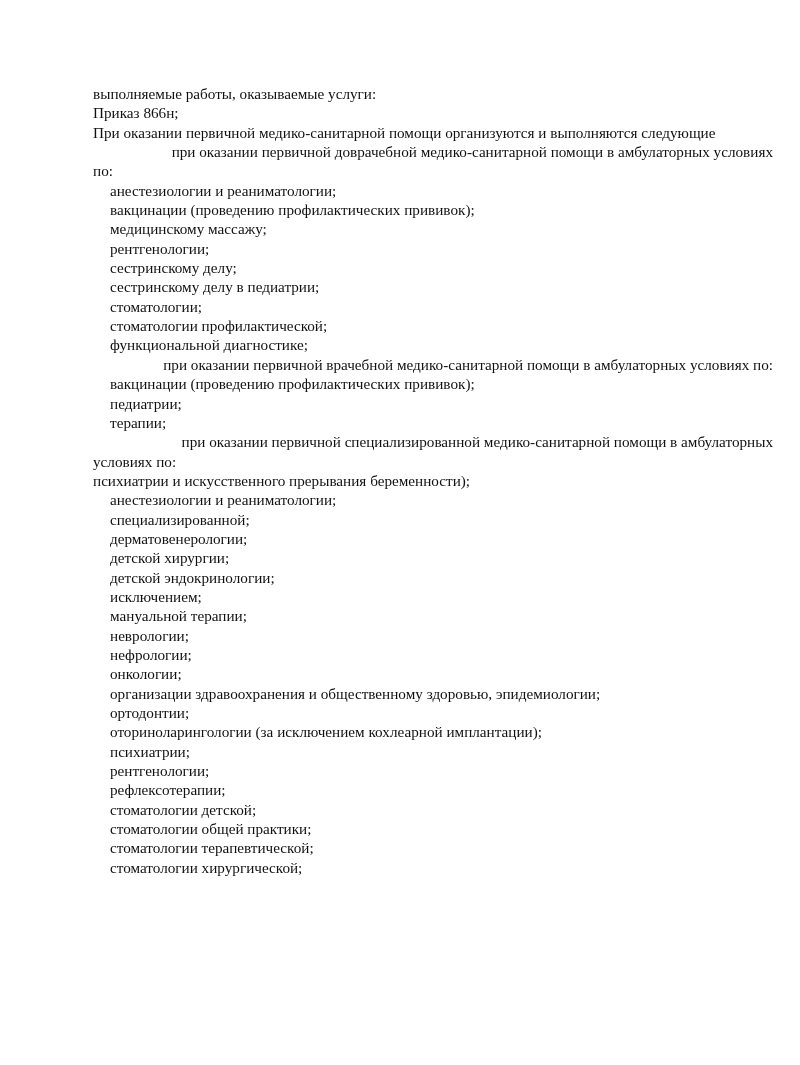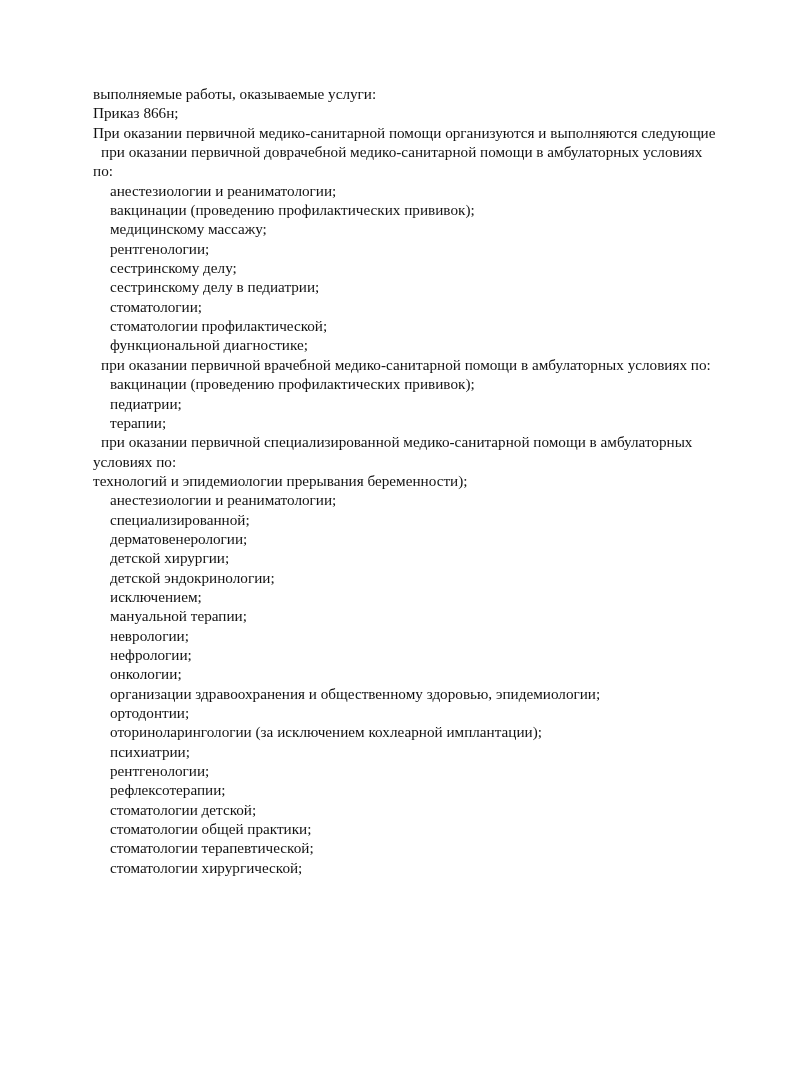--- a/index.html
+++ b/index.html
@@ -9,21 +9,21 @@
     left: 93px;
     top: 84px;
     width: 680px;
     font-family: "Liberation Serif", "DejaVu Serif", serif;
     font-size: 15.2px;
     line-height: 19.35px;
     color: #111111;
   }
   .line { white-space: pre; display: block; }
   .i0 { padding-left: 0; }
-  .i1 { padding-left: 8px; }
+  .i1 { padding-left: 8px; text-align: right; }
   .i2 { padding-left: 17px; }
 </style>
 </head>
 <body>
 
 <div class="page">
   <span class="line i0">выполняемые работы, оказываемые услуги:</span>
   <span class="line i0">Приказ 866н;</span>
   <span class="line i0">При оказании первичной медико-санитарной помощи организуются и выполняются следующие</span>
 
@@ -39,21 +39,21 @@
   <span class="line i2">стоматологии профилактической;</span>
   <span class="line i2">функциональной диагностике;</span>
 
   <span class="line i1">при оказании первичной врачебной медико-санитарной помощи в амбулаторных условиях по:</span>
   <span class="line i2">вакцинации (проведению профилактических прививок);</span>
   <span class="line i2">педиатрии;</span>
   <span class="line i2">терапии;</span>
 
   <span class="line i1">при оказании первичной специализированной медико-санитарной помощи в амбулаторных</span>
   <span class="line i0">условиях по:</span>
-  <span class="line i0">технологий и эпидемиологии прерывания беременности);</span>
+  <span class="line i0">психиатрии и искусственного прерывания беременности);</span>
   <span class="line i2">анестезиологии и реаниматологии;</span>
   <span class="line i2">специализированной;</span>
   <span class="line i2">дерматовенерологии;</span>
   <span class="line i2">детской хирургии;</span>
   <span class="line i2">детской эндокринологии;</span>
   <span class="line i2">исключением;</span>
   <span class="line i2">мануальной терапии;</span>
   <span class="line i2">неврологии;</span>
   <span class="line i2">нефрологии;</span>
   <span class="line i2">онкологии;</span>

